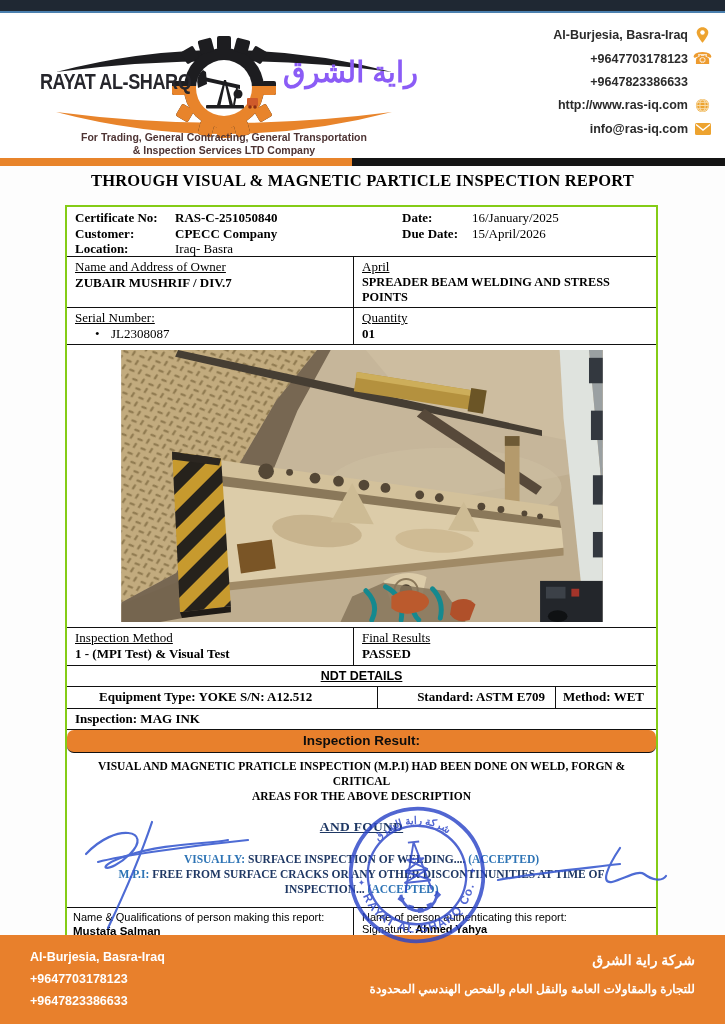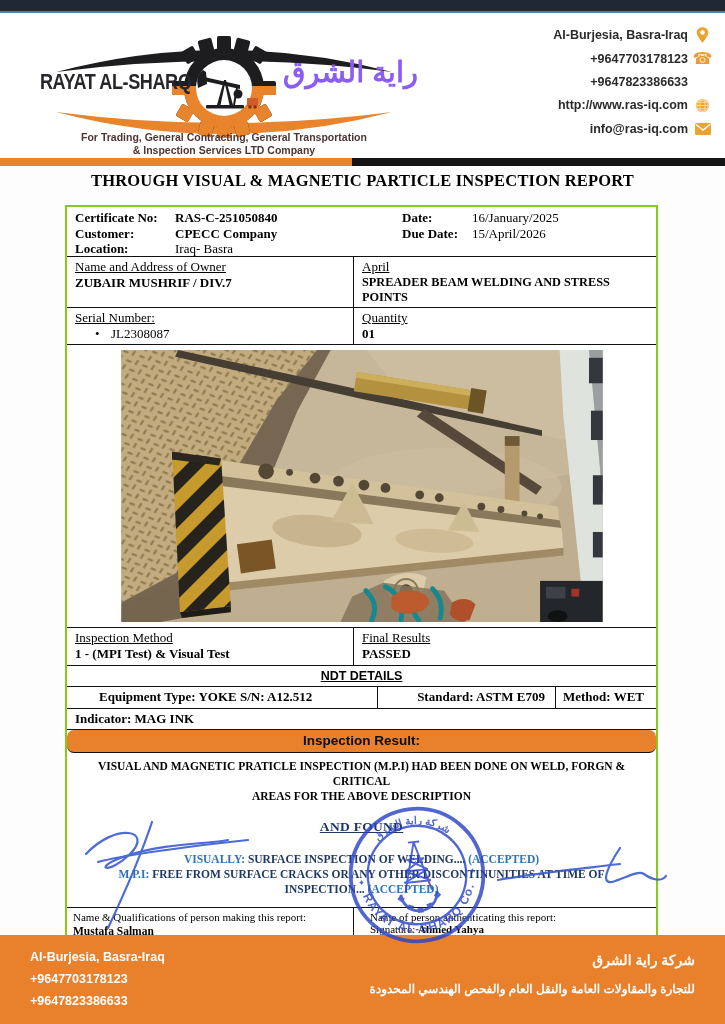--- a/index.html
+++ b/index.html
@@ -72,21 +72,21 @@
     font-family:"Liberation Sans",sans-serif; font-weight:bold; font-size:13.5px;
     line-height:22px; color:#0d0d0d;border-radius:7px; }
   
   .result-block { padding:6px 12px 10px; text-align:center; }
   .summary { font-weight:bold; font-size:11.5px; line-height:15px; }
   .and-found { margin:15px 0 17px; font-weight:bold; font-size:13.5px;
     text-decoration:underline; color:#1F3864; letter-spacing:.3px; }
   .finding { font-weight:bold; font-size:11.5px; line-height:15px; color:#1F3864; }
   .finding .hl { color:#2E74B5; }
   
-  .sig-row { display:flex; height:46px; font-family:Liberation Serif, serif; font-size:11px;gap:8px; }
+  .sig-row { display:flex; height:46px; font-family:Liberation Sans, sans-serif; font-size:11px; }
   .sig-l { flex:0 0 287px; border-right:1px solid #111; padding:3px 6px; }
   .sig-r { flex:1; padding:3px 8px; }
   .sig-name { font-weight:bold; font-size:11.5px; margin-top:2px; }
   .sig-inline b { font-weight:bold; }
   
   .stamp { position:absolute; left:346px; top:804px; width:142px; height:142px; z-index:5; }
   .sig-art-left { position:absolute; left:68px; top:816px; width:210px; height:118px; z-index:4; }
   .sig-art-right { position:absolute; left:492px; top:842px; width:178px; height:62px; z-index:4; }
   
   .footer { position:absolute; top:935px; left:0; width:725px; height:89px; background:#E8802C; color:#fff; }
@@ -374,21 +374,21 @@
   </div>
 
   <div class="row ndt-row">
     <span>NDT DETAILS</span>
   </div>
   <div class="row equip-row">
     <div class="equip-c1">Equipment Type: YOKE S/N: A12.512</div>
     <div class="equip-c2">Standard: ASTM E709</div>
     <div class="equip-c3">Method: WET</div>
   </div>
-  <div class="row indicator-row">Indicator: MAG INK</div>
+  <div class="row indicator-row">Inspection: MAG INK</div>
 
   <div class="row result-bar">Inspection Result:</div>
 
   <div class="row result-block">
     <div class="summary">
       <div>VISUAL AND MAGNETIC PRATICLE INSPECTION (M.P.I) HAD BEEN DONE ON WELD, FORGN &amp; CRITICAL</div>
       <div>AREAS FOR THE ABOVE DESCRIPTION</div>
     </div>
     <div class="and-found">AND FOUND</div>
     <div class="finding">

